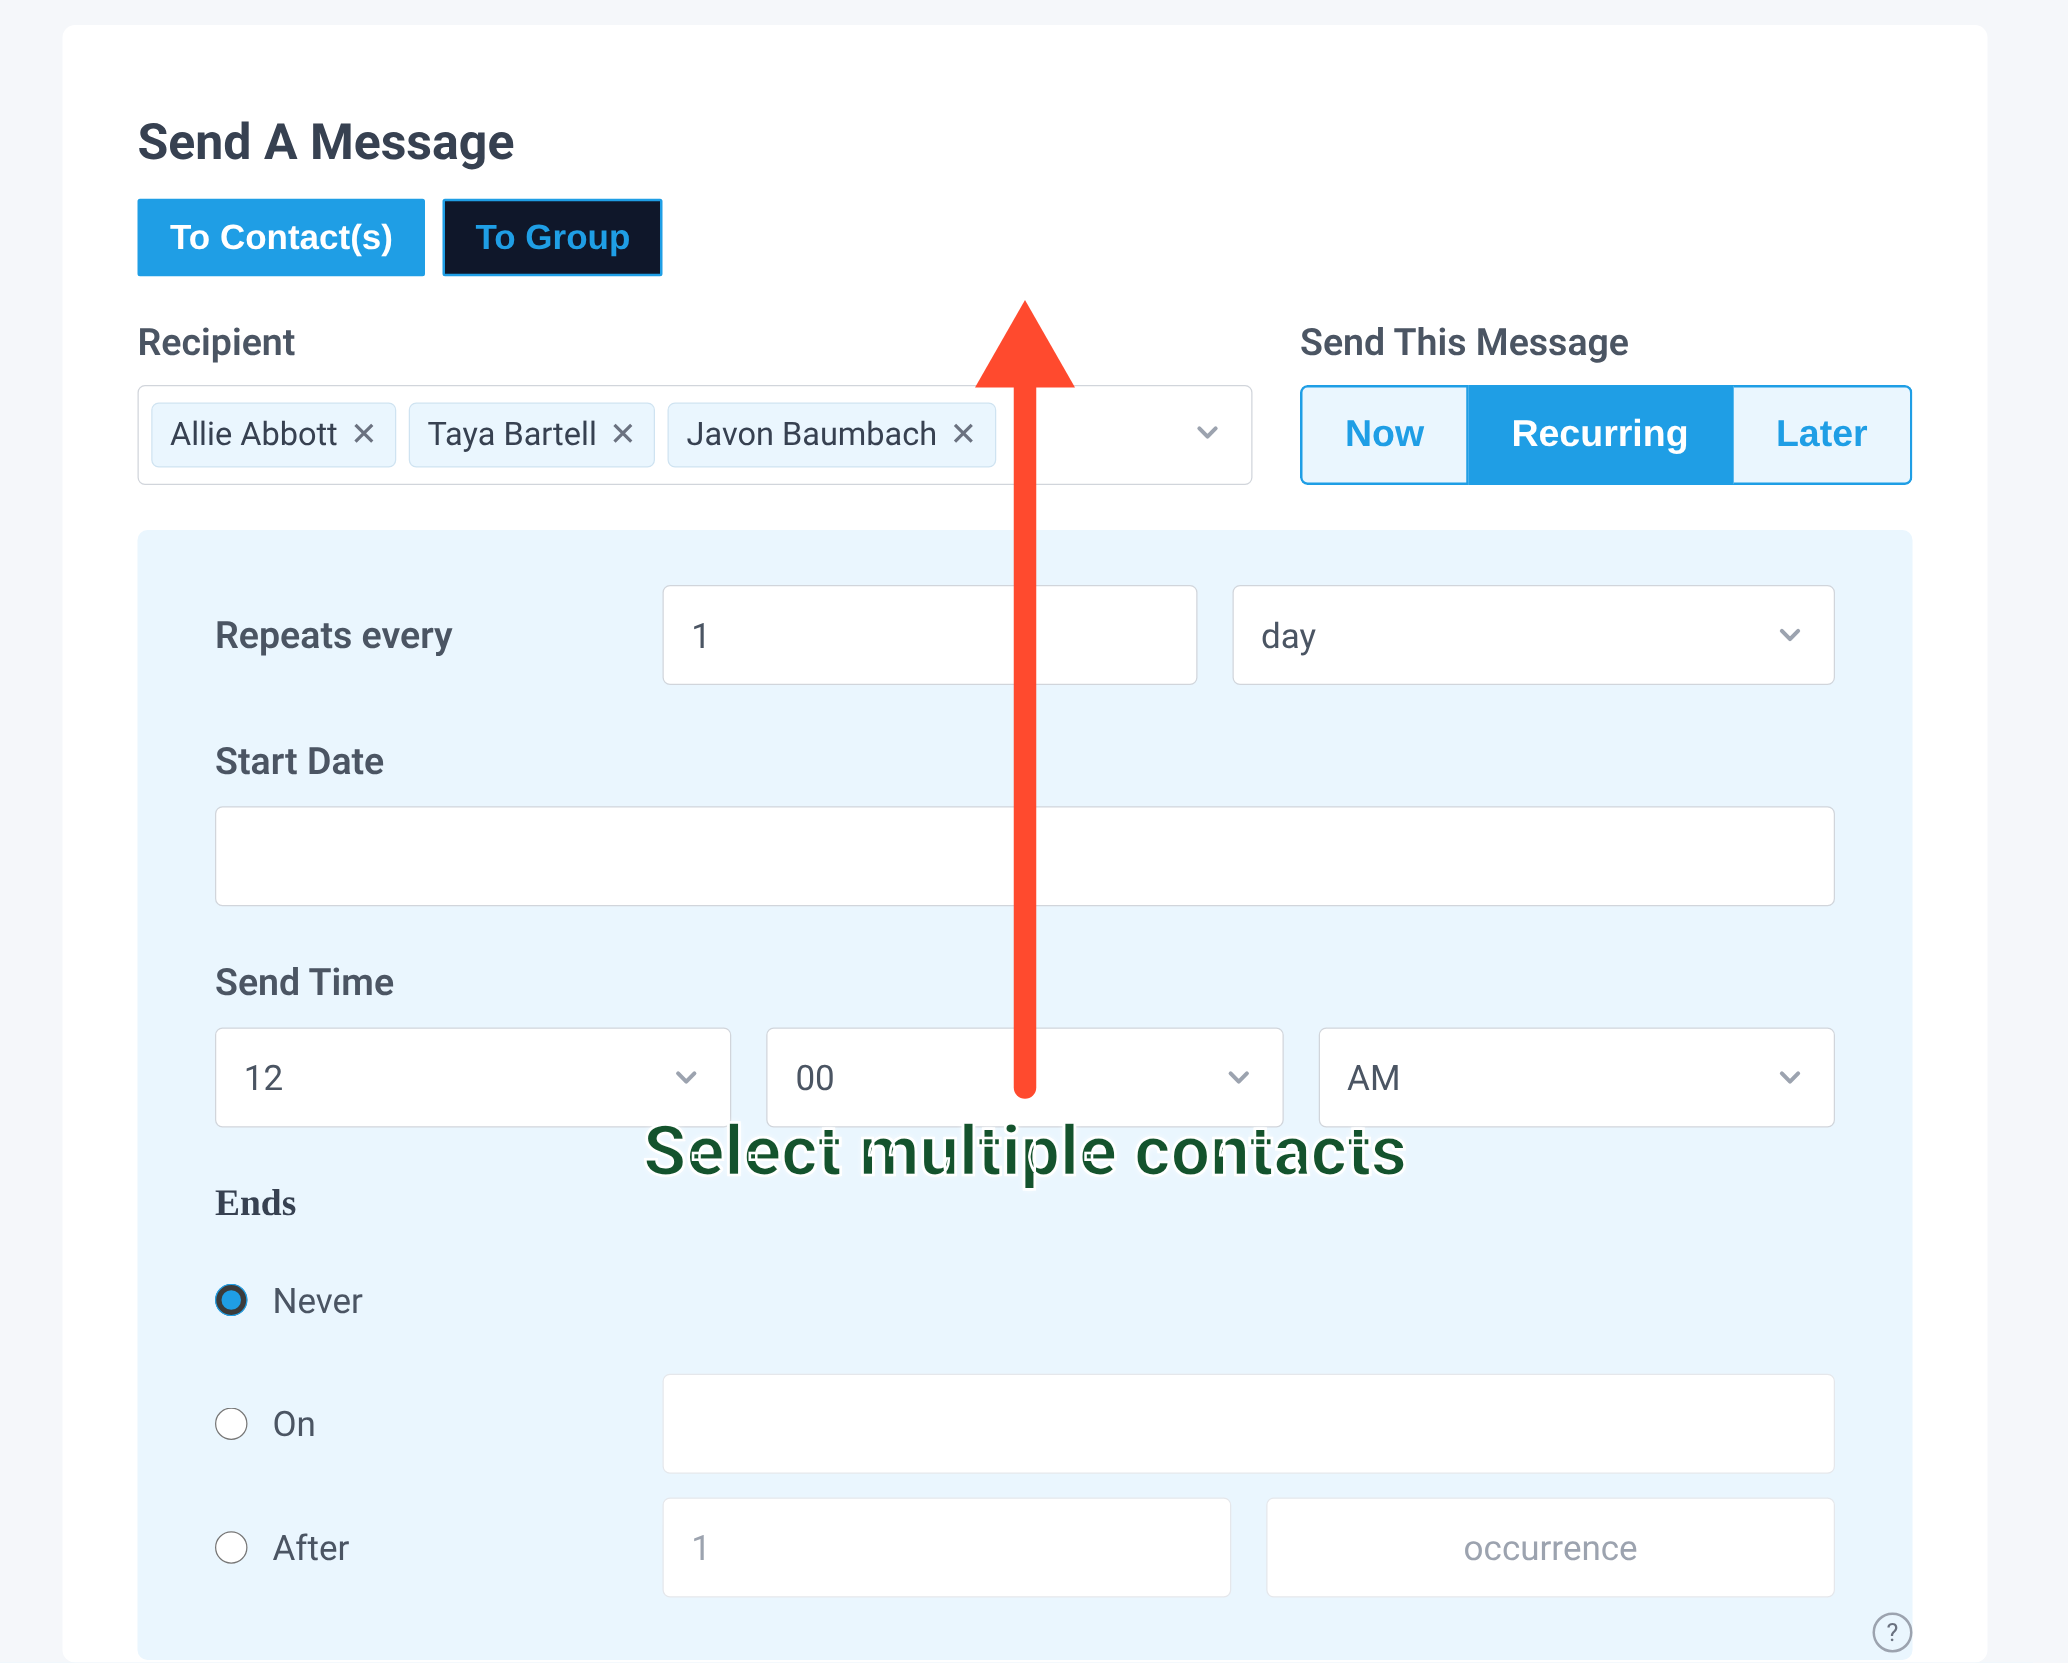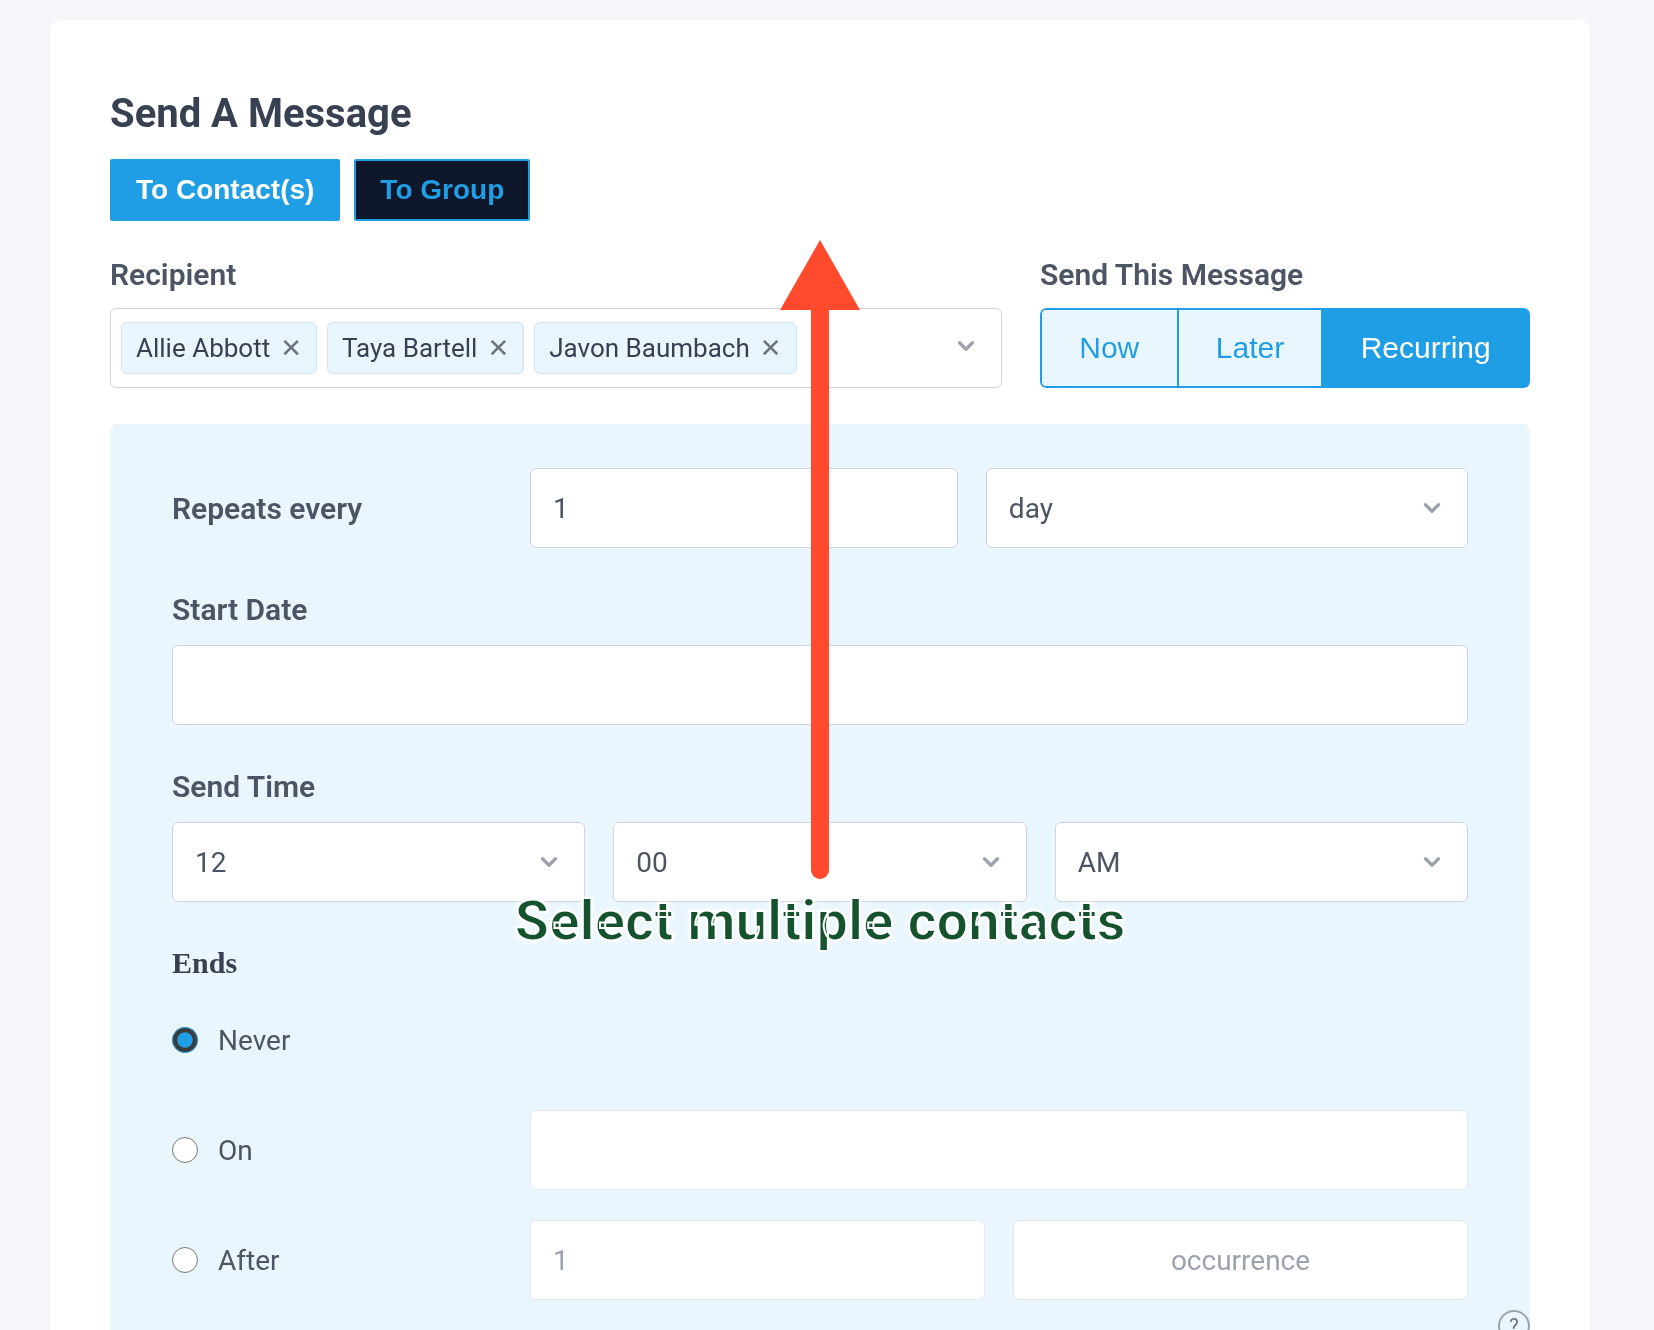--- a/index.html
+++ b/index.html
@@ -82,21 +82,21 @@
   .recipient-caret {
     margin-left: auto;
     padding-right: 12px;
     color: #9ca3af;
   }
 
   .send-toggle { display: flex; border-radius: 6px; overflow: hidden; height: 80px; }
   .send-btn {
     flex: 1 1 auto;
     font-size: 30px;
-    font-weight: 400;
+    font-weight: 700;
     border: 2px solid #1f9ee5;
     background: #eaf6fe;
     color: #1f9ee5;
     cursor: pointer;
     padding: 0 18px;
   }
   .send-btn + .send-btn { border-left: none; }
   .send-btn.active { background: #1f9ee5; color: #ffffff; }
   .send-toggle .send-btn:first-child { border-top-left-radius: 6px; border-bottom-left-radius: 6px; }
   .send-toggle .send-btn:last-child  { border-top-right-radius: 6px; border-bottom-right-radius: 6px; }
@@ -139,21 +139,21 @@
   .time-row > * { flex: 1 1 0; }
 
   .ends-section .lbl {
     font-size: 30px;
     font-weight: 700;
     color: #374151;
     margin-bottom: 20px;
     display: block;
     font-family: Liberation Serif, serif;
   }
-  .ends-grid { display: flex; flex-direction: column; gap: 30px; }
+  .ends-grid { display: flex; flex-direction: column; gap: 19px; }
   .ends-row { display: flex; align-items: center; gap: 28px; min-height: 80px; }
   .ends-row .radio-col { flex: 0 0 330px; display: flex; align-items: center; gap: 20px; }
   .ends-row .radio-col input[type=radio] {
     width: 26px; height: 26px; accent-color: #1f9ee5;
   }
   .ends-row .radio-col label { font-size: 28px; color: #4b5563; }
   .ends-row .ctrl-col { flex: 1 1 auto; display: flex; gap: 28px; }
   .disabled-box {
     height: 80px; flex: 1;
     background: #ffffff;
@@ -223,22 +223,22 @@
             <svg class="caret" viewBox="0 0 24 24" fill="none" stroke="currentColor" stroke-width="3" stroke-linecap="round" stroke-linejoin="round">
                 <polyline points="6 9 12 15 18 9"></polyline>
               </svg>
           </span>
         </div>
       </div>
       <div class="top-right">
         <div class="field-label">Send This Message</div>
         <div class="send-toggle">
           <button class="send-btn">Now</button>
+          <button class="send-btn active">Recurring</button>
           <button class="send-btn">Later</button>
-          <button class="send-btn active">Recurring</button>
         </div>
       </div>
     </div>
 
     <div class="recurring-panel">
 
       <div class="row">
         <div class="lbl">Repeats every</div>
         <div class="ctrl">
             <div class="input">

